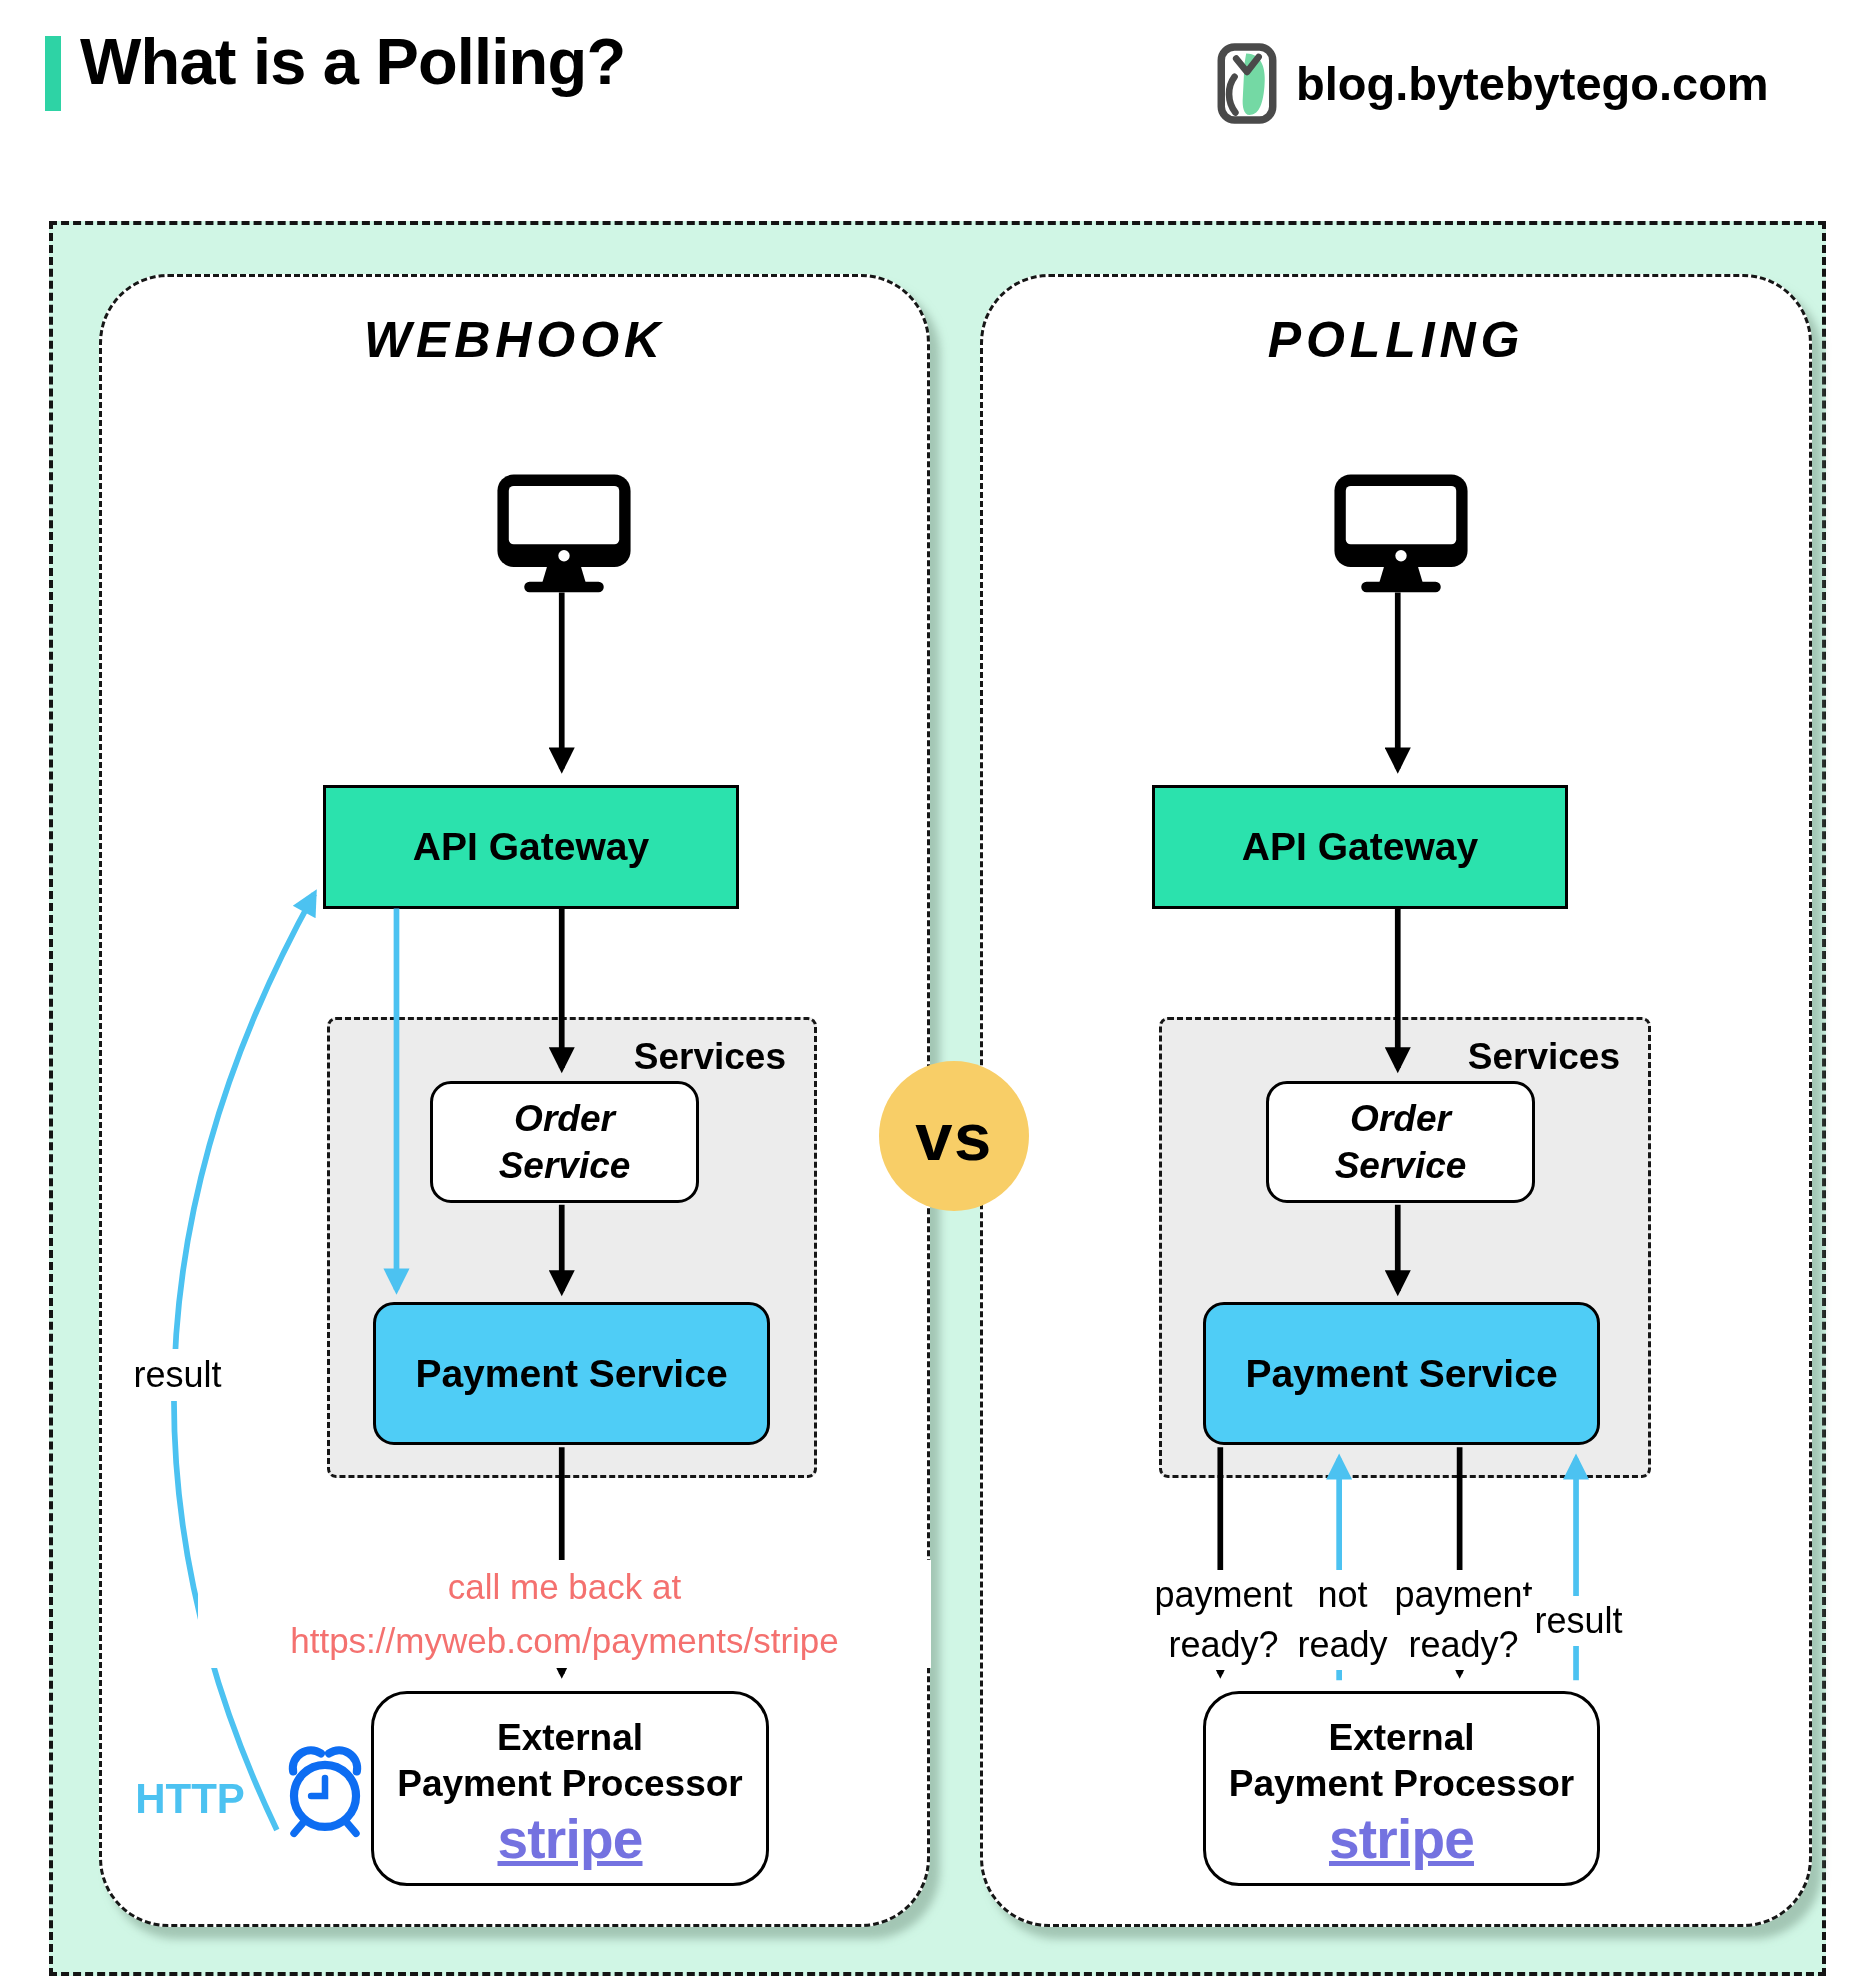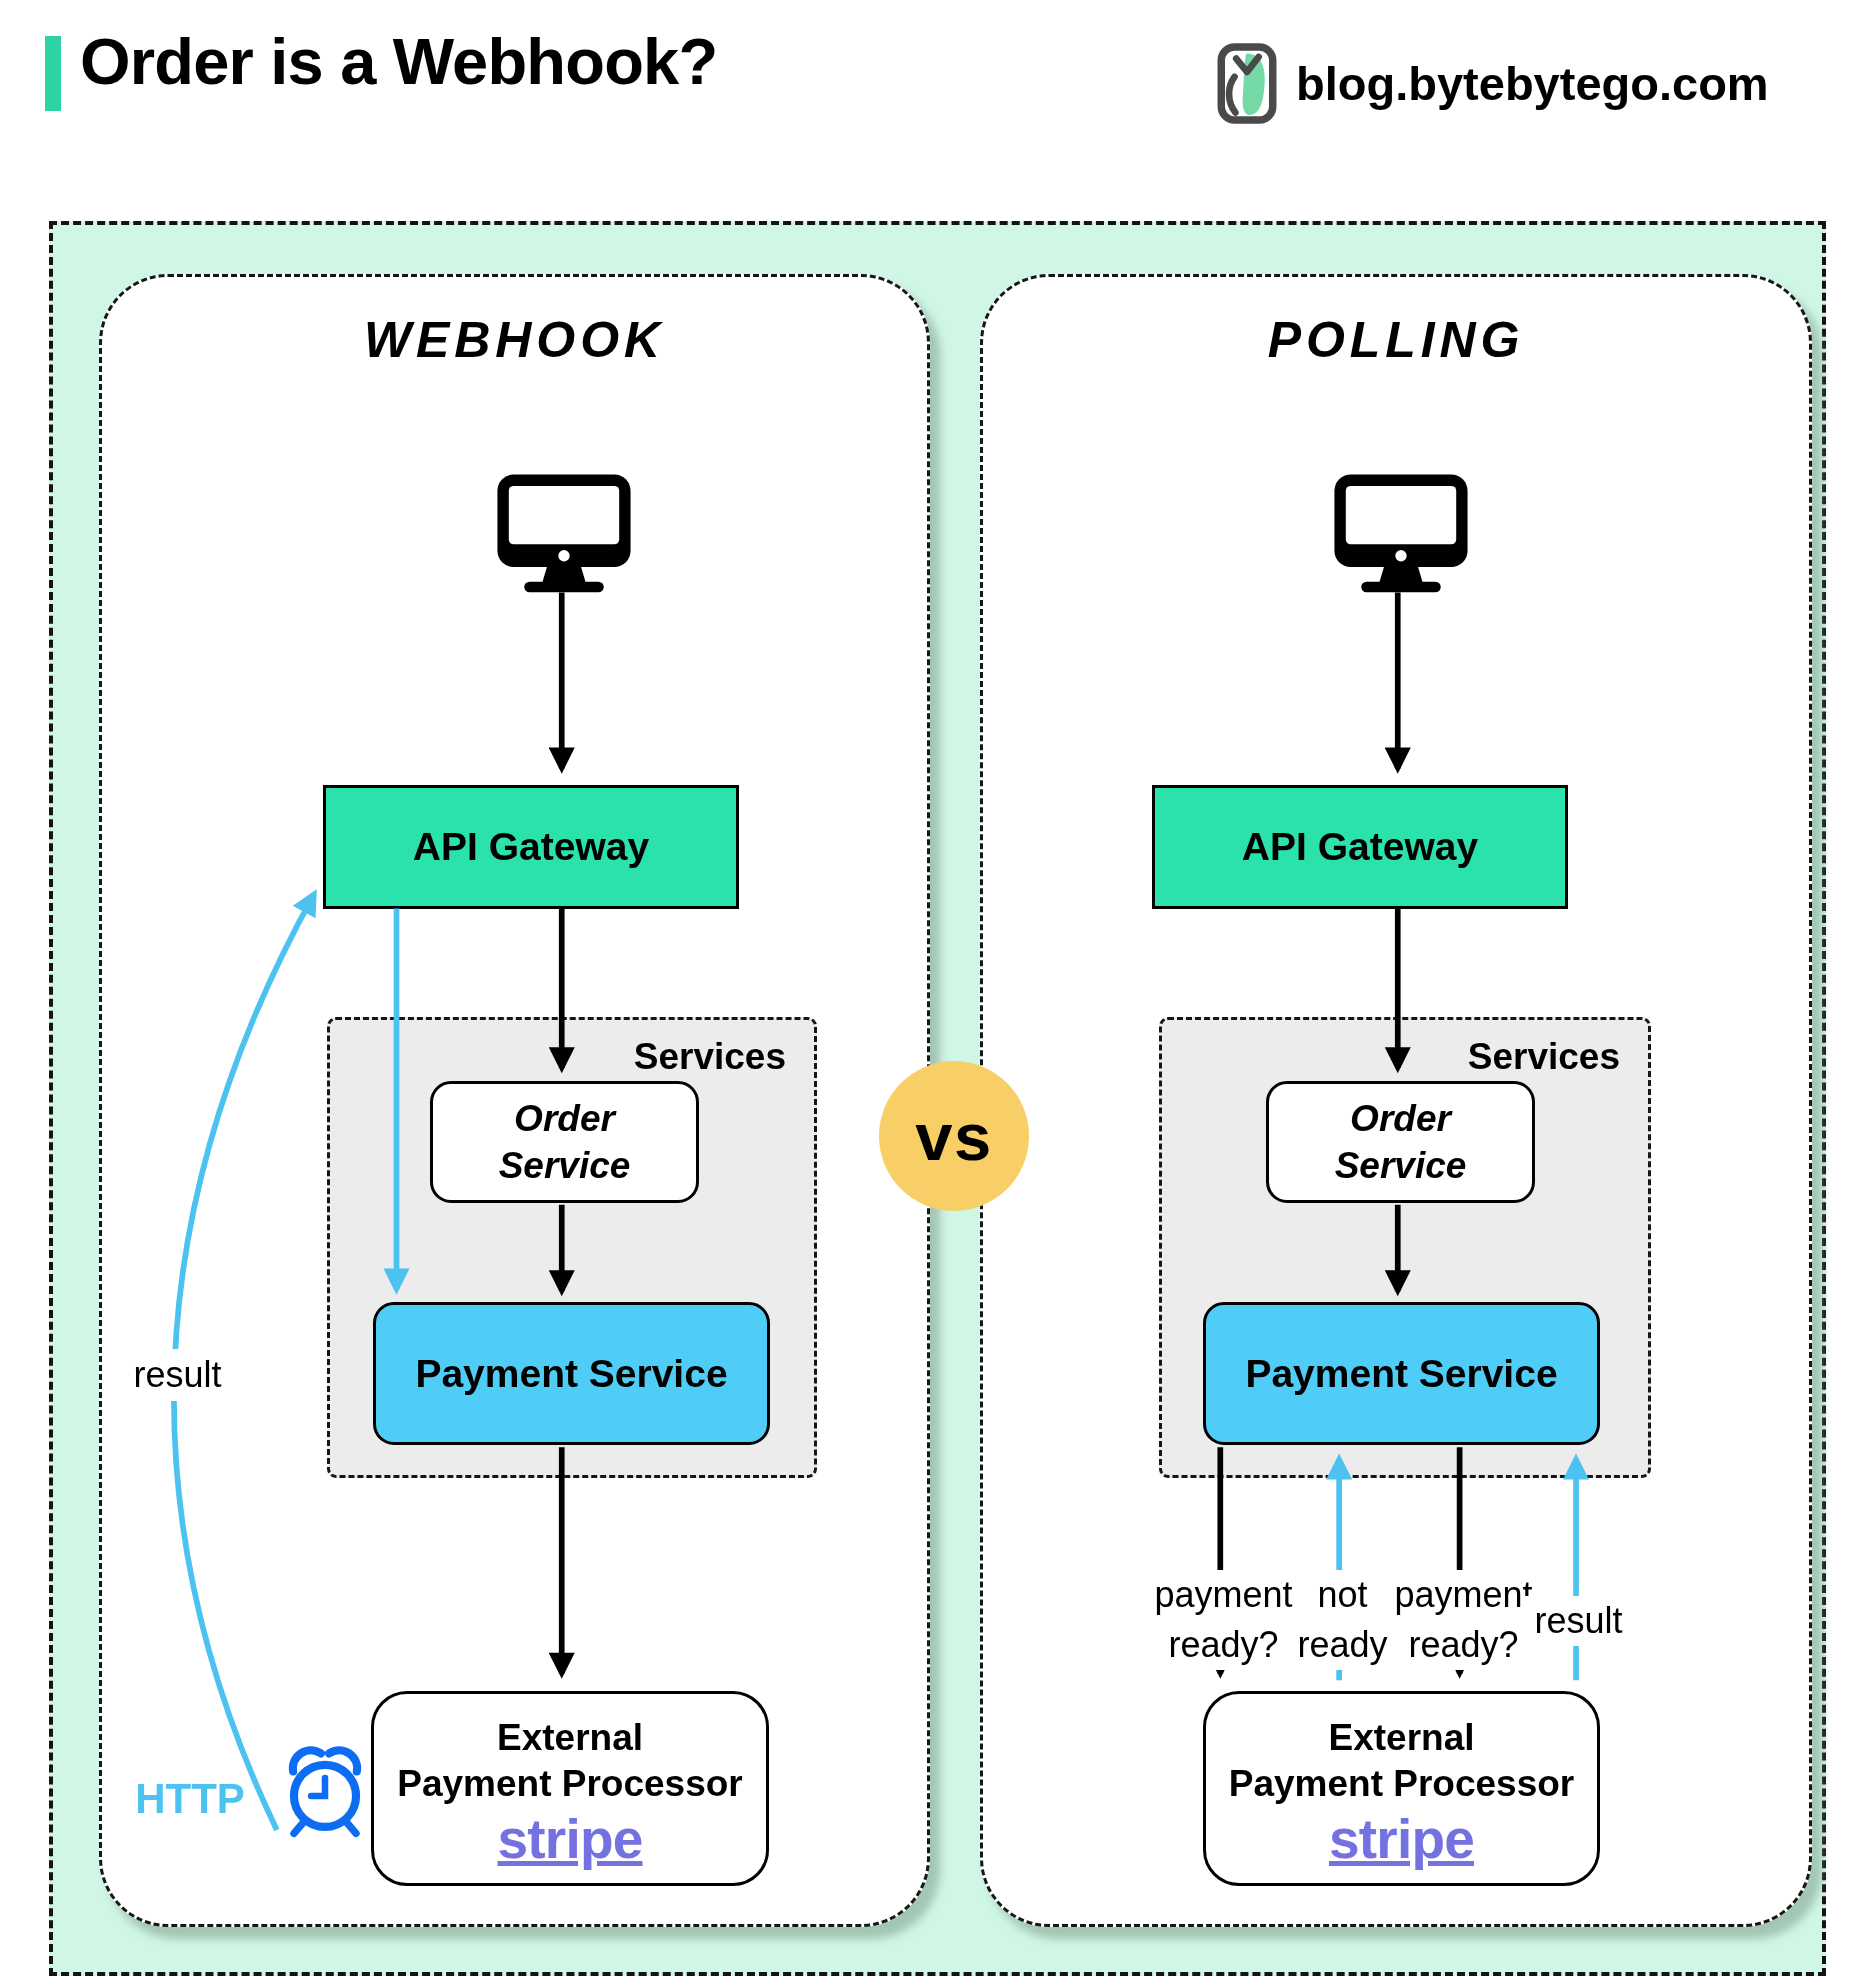--- a/index.html
+++ b/index.html
@@ -67,21 +67,21 @@
   .vs-badge{position:absolute;left:879px;top:1061px;width:150px;height:150px;z-index:6;
     background:var(--vs-yellow);border-radius:50%;display:flex;align-items:center;justify-content:center;
     font-size:67px;font-weight:600;letter-spacing:1.6px;}
 </style>
 </head>
 <body>
 
 <div class="canvas">
 
   <div class="accent-bar"></div>
-  <h1 class="page-title">Order is a Webhook?</h1>
+  <h1 class="page-title">What is a Polling?</h1>
 
   <svg class="brand-logo" viewBox="0 0 74 100">
     <rect x="6" y="6" width="62" height="88" rx="16" fill="#fff" stroke="#4a4a4a" stroke-width="9"></rect>
     <path d="M36,14 C56,14 60,34 58,54 C56,78 50,88 40,88 C33,88 31,78 32,66 L34,26 Z" style="fill:var(--logo-green)"></path>
     <path d="M24,20 L37,36 L51,18" fill="none" stroke="#4a4a4a" stroke-width="8" stroke-linecap="round" stroke-linejoin="round"></path>
     <path d="M22,42 C13,54 13,72 23,85" fill="none" stroke="#4a4a4a" stroke-width="8" stroke-linecap="round"></path>
   </svg>
   <div class="site-name">blog.bytebytego.com</div>
 
   <div class="board"></div>
@@ -106,20 +106,24 @@
     </div>
 
     <div class="box order-box" style="left:328px">
       <span>Order Service</span>
     </div>
 
     <div class="box payment-box" style="left:271px">
       <span>Payment Service</span>
     </div>
 
+    <div class="callback-note">
+      <div>call me back at</div>
+      <div>https://myweb.com/payments/stripe</div>
+    </div>
 
     <div class="box external-box" style="left:269px">
       <span>External</span>
       <span>Payment Processor</span>
       <span class="stripe-word">stripe</span>
     </div>
 
     <div class="result-label-webhook">result</div>
     <div class="http-label">HTTP</div>
 

